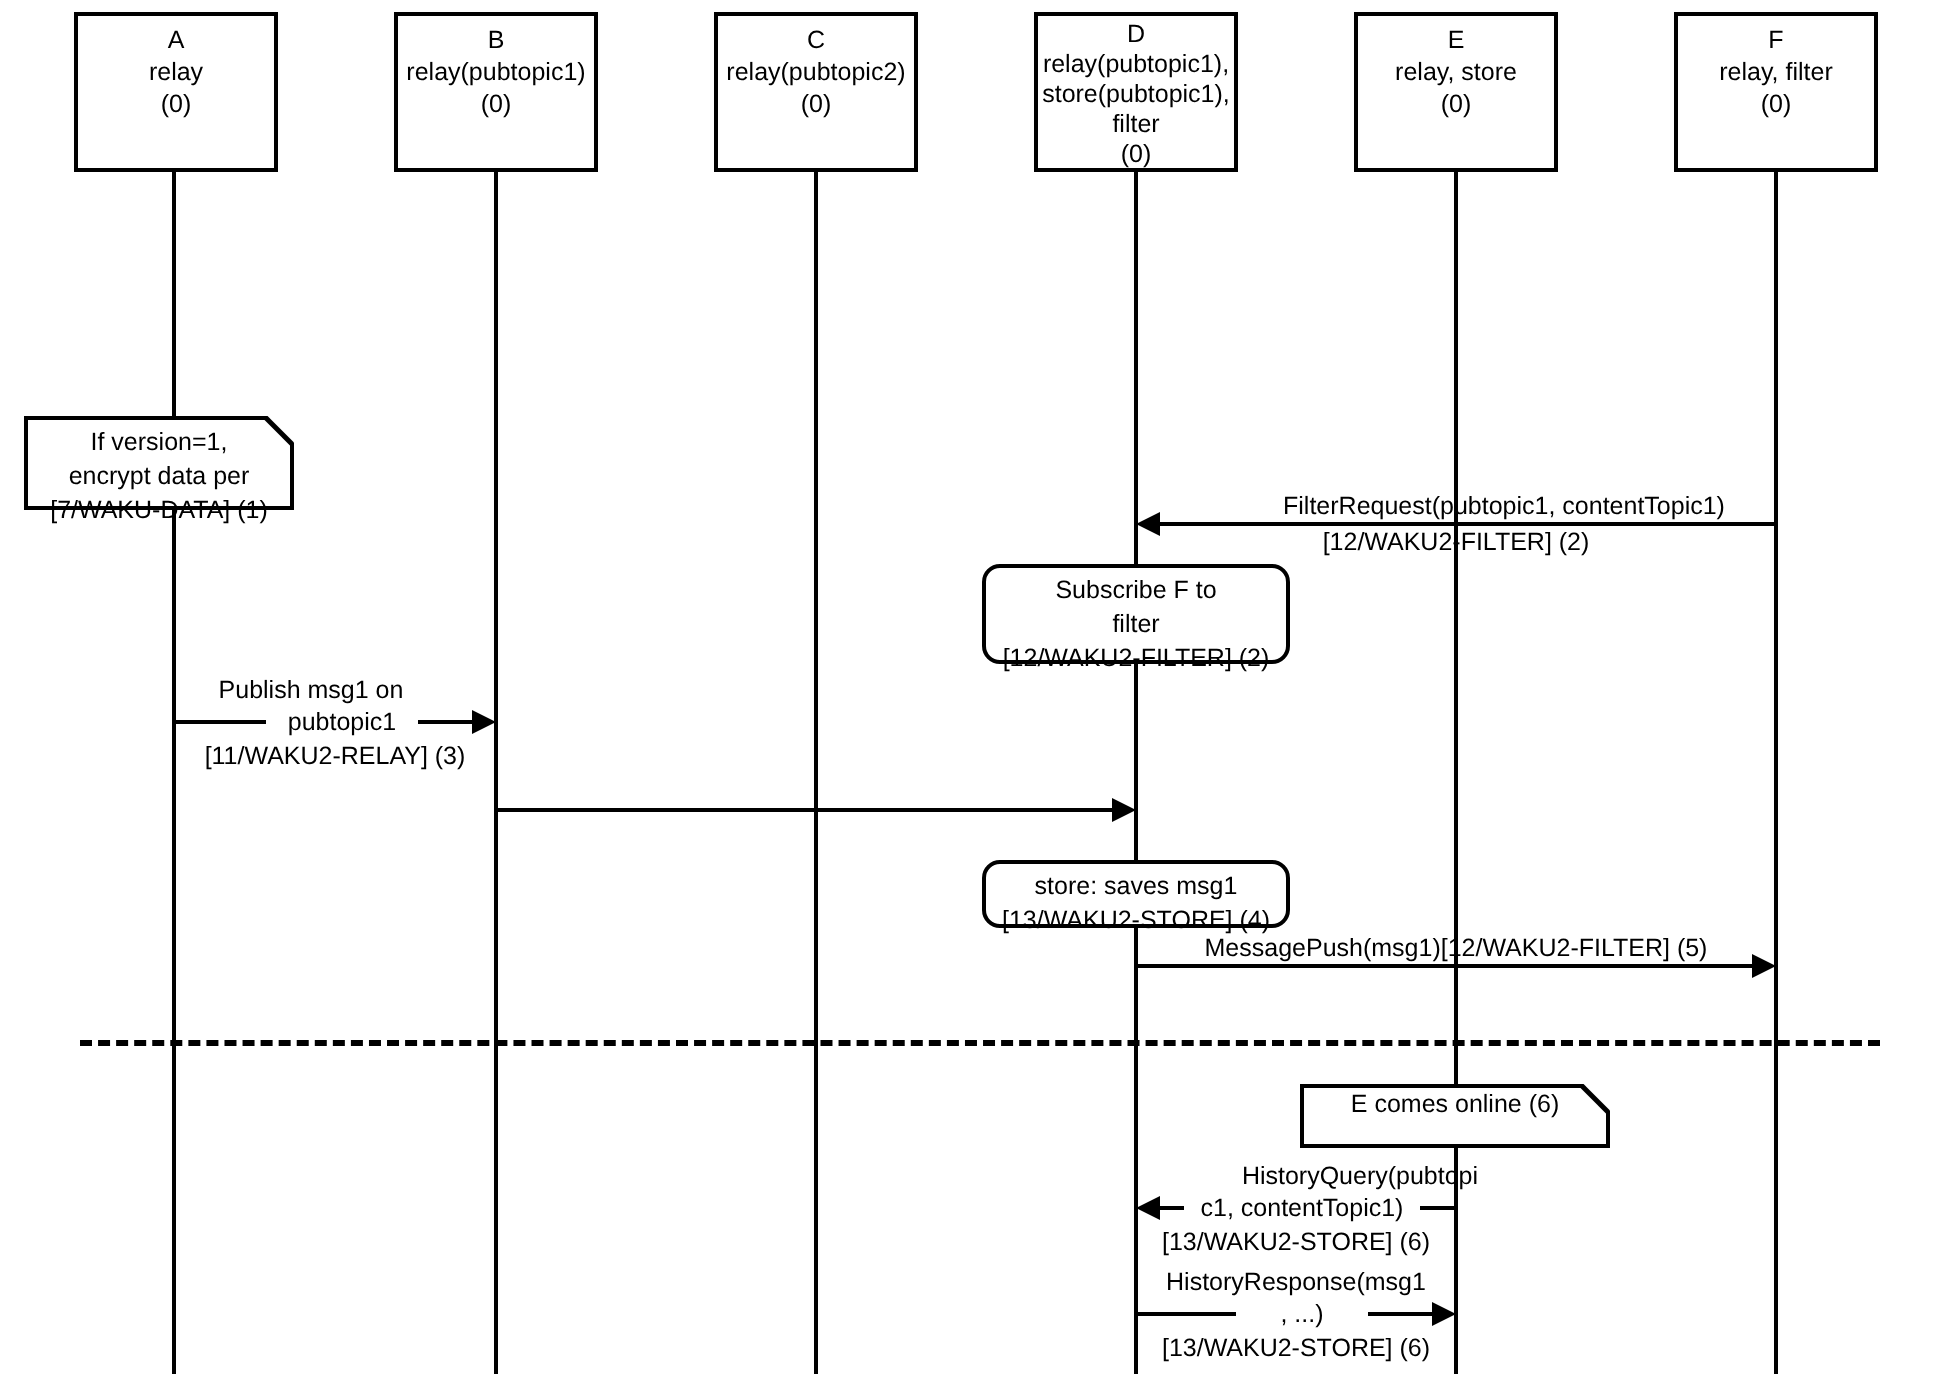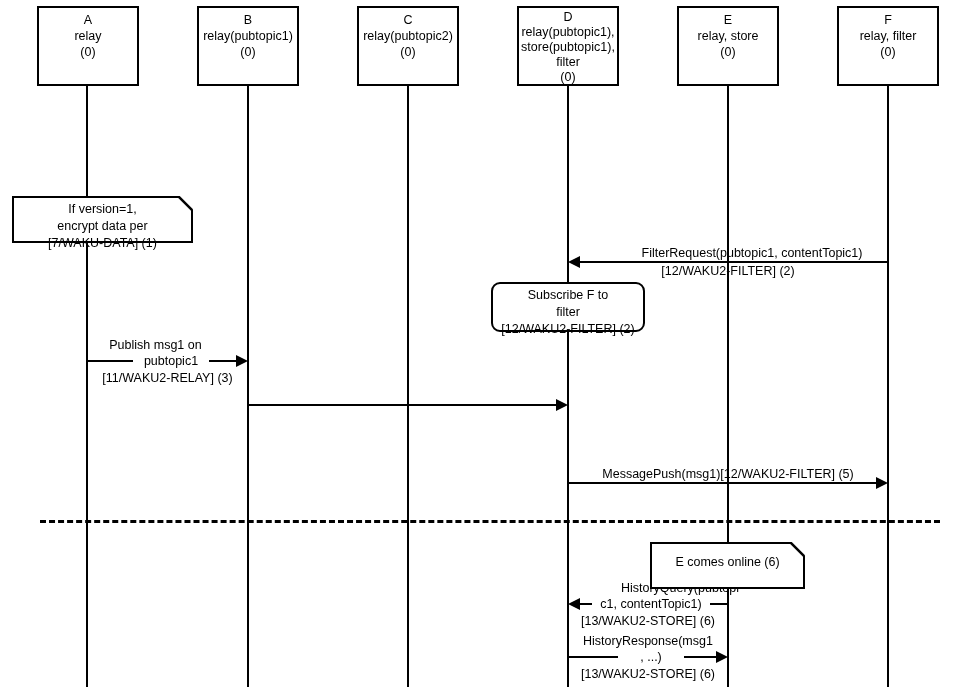--- a/index.html
+++ b/index.html
@@ -155,21 +155,21 @@
     <span class="pline">(0)</span>
   </div>
 
   <div class="participant" style="left:837px;top:6px;width:102px;height:80px;">
     <span class="pline">F</span>
     <span class="pline">relay, filter</span>
     <span class="pline">(0)</span>
   </div>
 
 
-  <div class="fnote" style="left:12px;top:196px;width:181px;height:47px;text-align:center;">
+  <div class="fnote" style="left:12px;top:208px;width:135px;height:47px;text-align:center;">
     <span>If version=1,</span>
     <span>encrypt data per</span>
     <span>[7/WAKU-DATA] (1)</span>
     <svg class="folddiag" viewBox="0 0 15 15">
       <polygon points="0,0 15,15 15,0" fill="#ffffff"></polygon>
       <polyline points="0,0 15,15" stroke="#000000" stroke-width="2.5" fill="none"></polyline>
       <polyline points="0,0 0,0" stroke="#000000" stroke-width="2" fill="none"></polyline>
     </svg>
   </div>
 
@@ -186,28 +186,32 @@
 
   <div class="msglabel" style="left:87px;top:338px;width:137px;">Publish msg1 on</div>
   <div class="msgline" style="left:87px;top:360px;width:149px;"></div>
   <div class="arrowR" style="left:236px;top:355px;"></div>
   <div class="msglabel onlineblk" style="left:133px;top:354px;width:70px;">pubtopic1</div>
   <div class="msglabel" style="left:87px;top:371px;width:161px;">[11/WAKU2-RELAY] (3)</div>
 
   <div class="msgline" style="left:248px;top:404px;width:308px;"></div>
   <div class="arrowR" style="left:556px;top:399px;"></div>
 
+  <div class="rnote" style="left:491px;top:430px;width:154px;height:34px;">
+    <span>store: saves msg1</span>
+    <span>[13/WAKU2-STORE] (4)</span>
+  </div>
 
   <div class="msglabel" style="left:568px;top:467px;width:320px;">MessagePush(msg1)[12/WAKU2-FILTER] (5)</div>
   <div class="msgline" style="left:568px;top:482px;width:308px;"></div>
   <div class="arrowR" style="left:876px;top:477px;"></div>
 
   <div class="separator" style="left:40px;top:520px;width:900px;"></div>
 
-  <div class="fnote" style="left:650px;top:542px;width:155px;height:47px;padding-top:10px;">
+  <div class="fnote" style="left:650px;top:542px;width:155px;height:32px;padding-top:0;">
     <span>E comes online (6)</span>
     <svg class="folddiag" viewBox="0 0 15 15">
       <polygon points="0,0 15,15 15,0" fill="#ffffff"></polygon>
       <polyline points="0,0 15,15" stroke="#000000" stroke-width="2.5" fill="none"></polyline>
     </svg>
   </div>
 
   <div class="msglabel" style="left:568px;top:581px;width:160px;margin-left:32px;">HistoryQuery(pubtopi</div>
   <div class="msgline" style="left:574px;top:603px;width:154px;"></div>
   <div class="arrowL" style="left:568px;top:598px;"></div>

